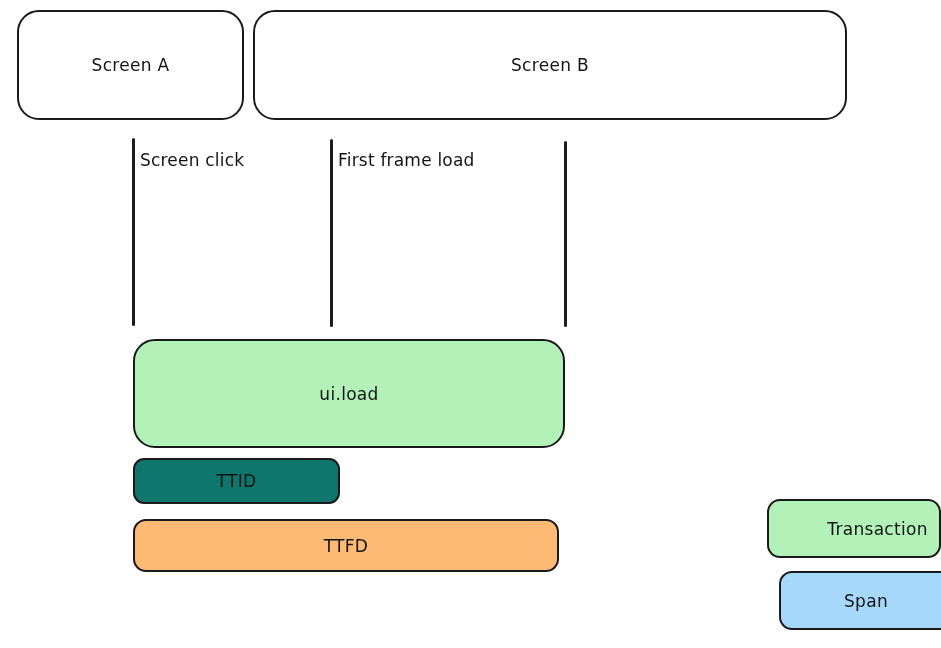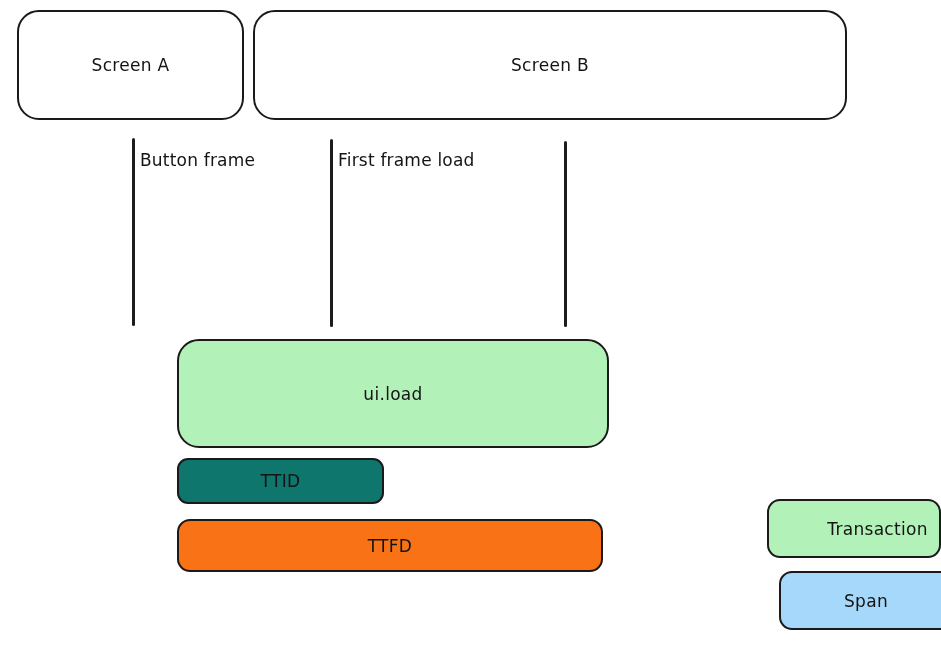--- a/index.html
+++ b/index.html
@@ -67,21 +67,20 @@
   #marker-label-3 { left: 562px; top: 150px; }
 
   
   .bar {
     position: absolute;
     border: 2.6px solid #1a1a1a;
     box-sizing: border-box;
     display: flex;
     align-items: center;
     justify-content: center;
-    margin-left: 44px;
   }
   .bar .cap {
     font-size: 17px;
     color: #141414;
     letter-spacing: 0.3px;
   }
 
   #bar-ui-load {
     left: 123px; top: 339px; width: 432px; height: 109px;
     border-radius: 22px;
@@ -123,32 +122,32 @@
   </div>
 
   <div class="screen-box" id="screen-b">
     <span class="cap">Screen B</span>
   </div>
 
   <div class="marker-line" id="marker-line-1"></div>
   <div class="marker-line" id="marker-line-2"></div>
   <div class="marker-line" id="marker-line-3"></div>
 
-  <div class="marker-label" id="marker-label-1">Button frame</div>
+  <div class="marker-label" id="marker-label-1">Screen click</div>
   <div class="marker-label" id="marker-label-2">First frame load</div>
 
   <div class="bar" id="bar-ui-load" style="background: rgb(178, 242, 184);">
     <span class="cap">ui.load</span>
   </div>
 
   <div class="bar" id="bar-ttid" style="background: #0f766e;">
     <span class="cap">TTID</span>
   </div>
 
-  <div class="bar" id="bar-ttfd" style="background: #f97316;">
+  <div class="bar" id="bar-ttfd" style="background: #fdba74;">
     <span class="cap">TTFD</span>
   </div>
 
   <div class="legend-box" id="legend-transaction" style="background: rgb(178, 242, 184); padding-left: 47px;">
     <span class="cap">Transaction</span>
   </div>
 
   <div class="legend-box" id="legend-span" style="background: rgb(165, 216, 250); margin-left: 12px;">
     <span class="cap">Span</span>
   </div>

